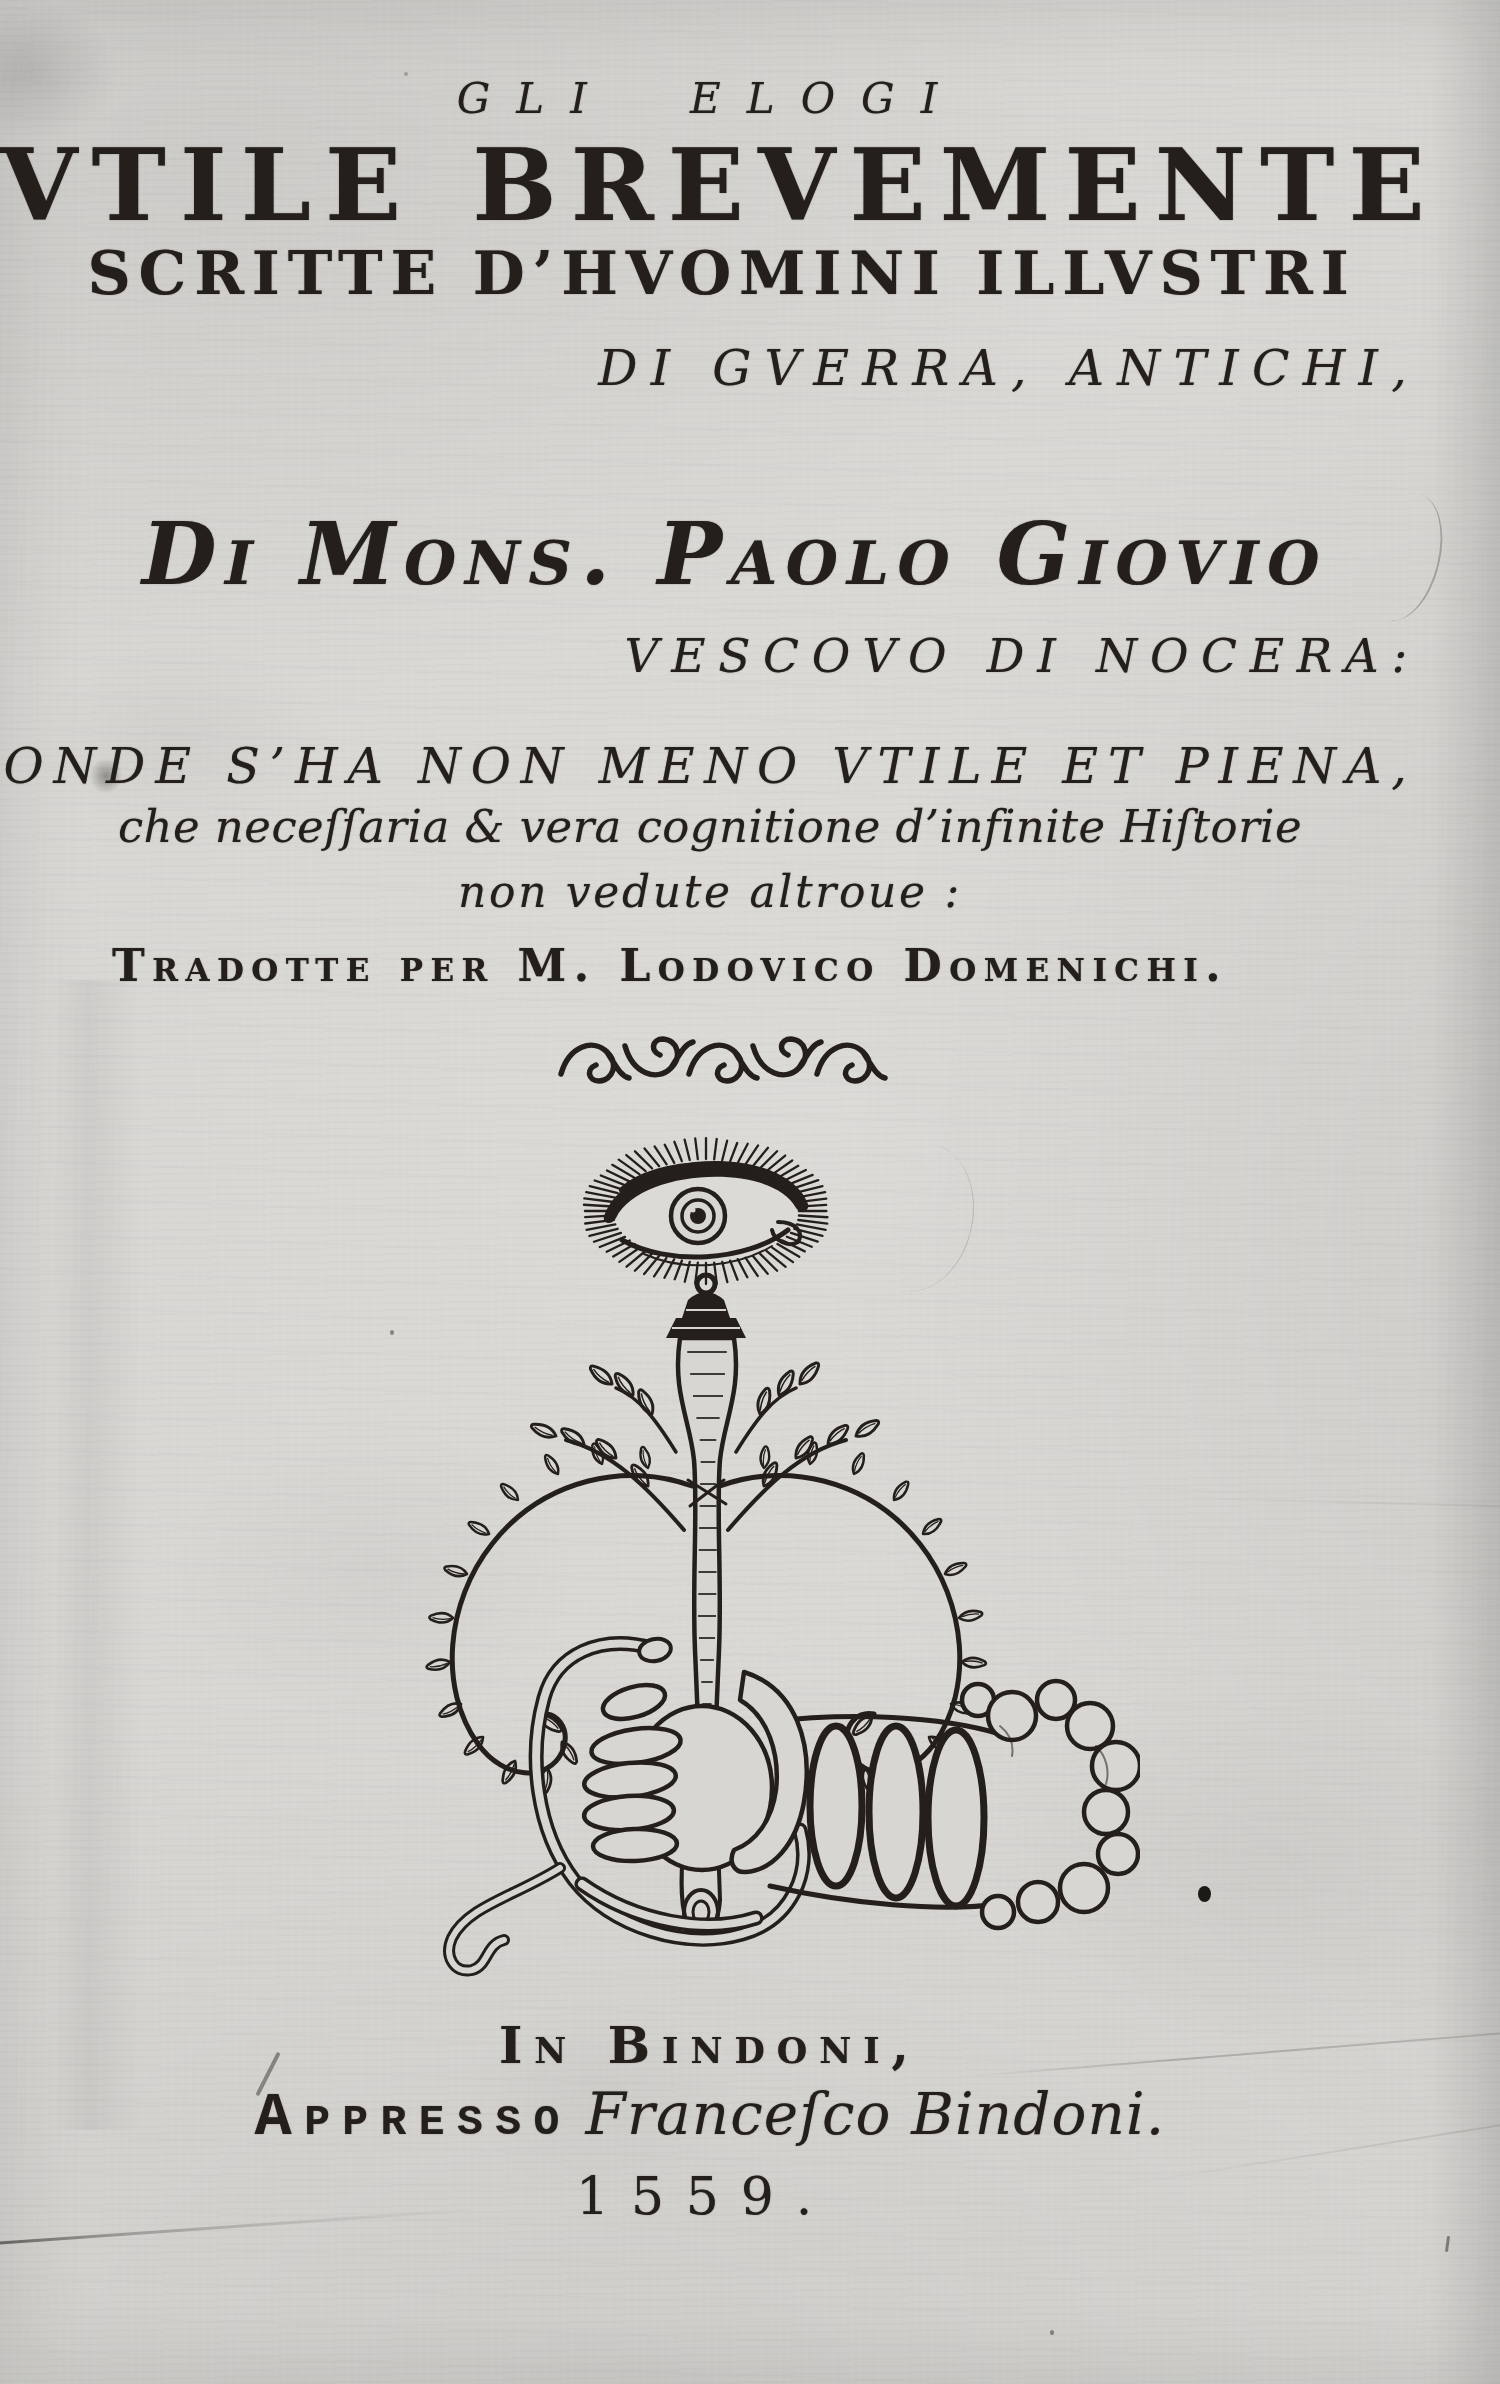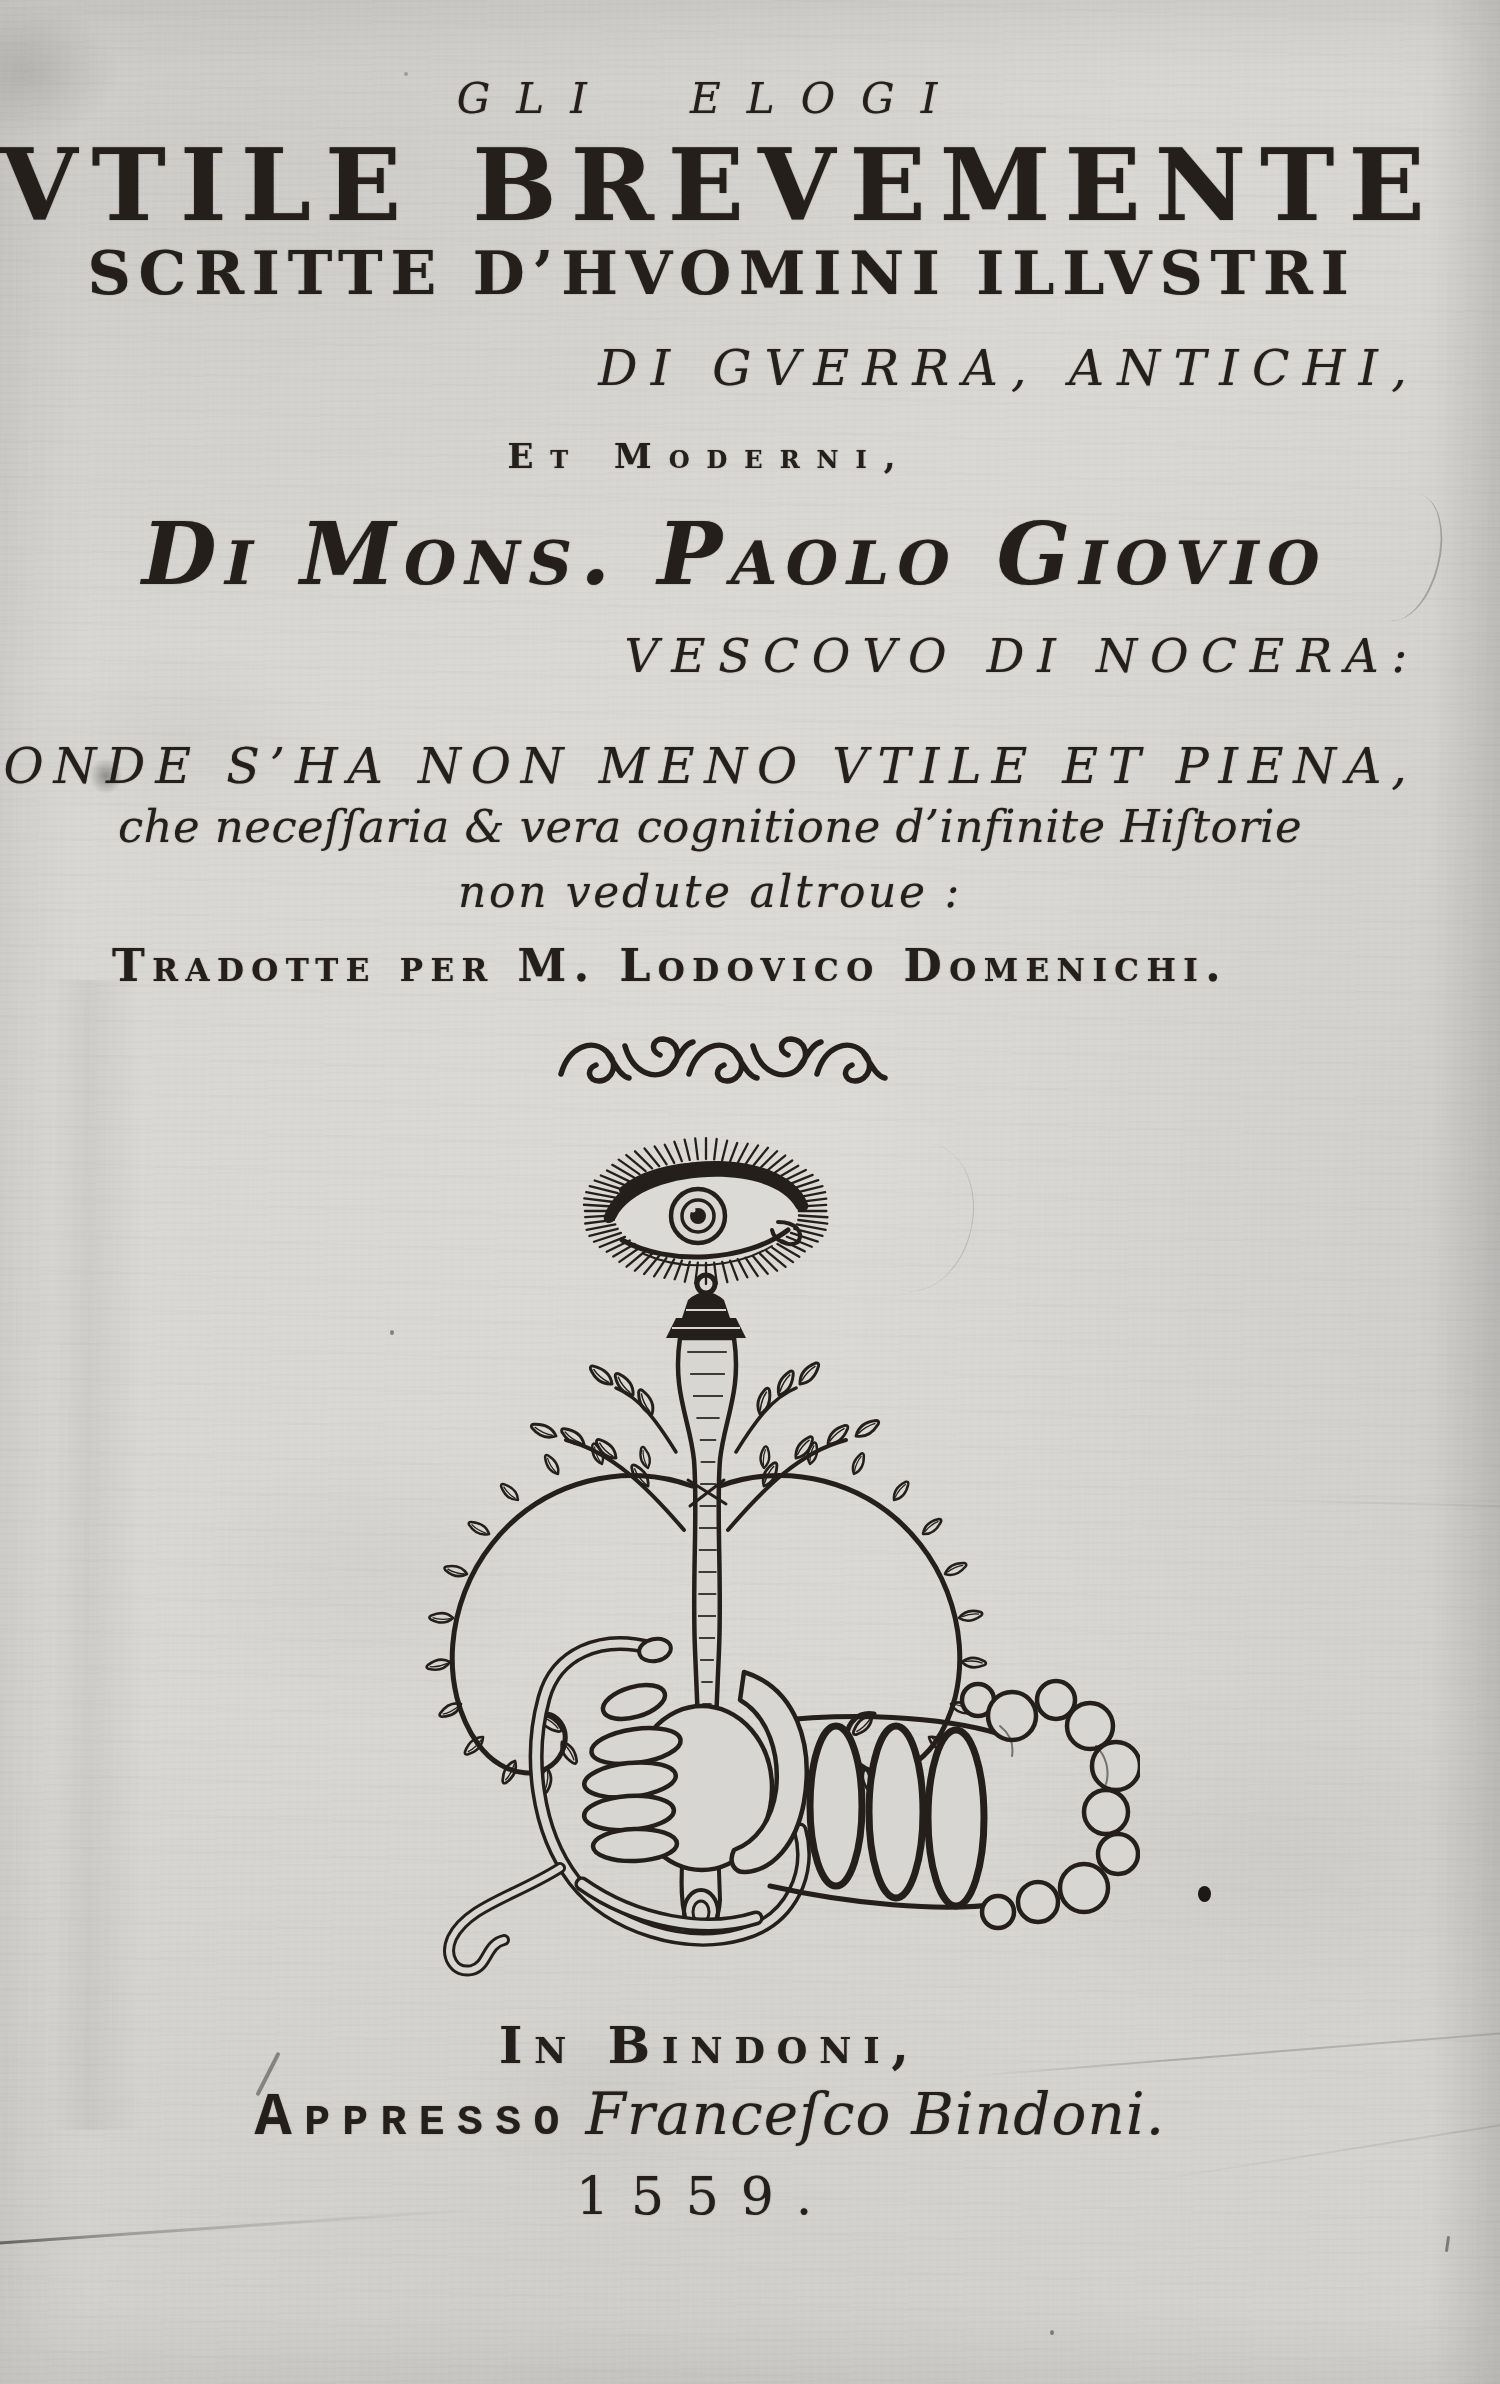--- a/index.html
+++ b/index.html
@@ -90,21 +90,20 @@
 <div class="page">
   <div class="tex"></div>
   <div class="mottle"></div>
   <div class="left-band"></div>
   <div class="right-edge"></div>
 
   <div class="line l-series">GLI ELOGI</div>
   <div class="line l-main">VTILE BREVEMENTE</div>
   <div class="line l-sub1">SCRITTE D’HVOMINI ILLVSTRI</div>
   <div class="line l-sub2">DI GVERRA, ANTICHI,</div>
-  <div class="line l-sub3 sc">Et Moderni,</div>
   <div class="line l-author sc">Di Mons. Paolo Giovio</div>
   <div class="line l-authtit">VESCOVO DI NOCERA:</div>
   <div class="line l-arg1">ONDE S’HA NON MENO VTILE ET PIENA,</div>
   <div class="line l-arg3">non vedute altroue :</div>
   <div class="line l-arg2">che neceſſaria &amp; vera cognitione d’infinite Hiſtorie</div>
   <div class="line l-transl sc">Tradotte per M. Lodovico Domenichi.</div>
 
   <svg class="orn" width="344" height="64" viewBox="0 0 340 64" aria-label="typographic vine ornament">
     <path id="ornPath" class="ink" stroke-width="5.5" d="M 8,46 C 16,18 40,10 54,24 C 66,36 60,52 46,53 C 35,53 33,41 43,37 M 54,24 C 64,40 68,48 76,50 M 72,18 C 80,46 104,54 118,40 C 130,28 124,12 110,11 C 99,11 97,23 107,27 M 118,40 C 128,24 132,16 140,14 M 136,46 C 144,18 168,10 182,24 C 194,36 188,52 174,53 C 163,53 161,41 171,37 M 182,24 C 192,40 196,48 204,50 M 200,18 C 208,46 232,54 246,40 C 258,28 252,12 238,11 C 227,11 225,23 235,27 M 246,40 C 256,24 260,16 268,14 M 264,46 C 272,18 296,10 310,24 C 322,36 316,52 302,53 C 291,53 289,41 299,37 M 310,24 C 320,40 324,48 332,50 "></path>
   </svg>

